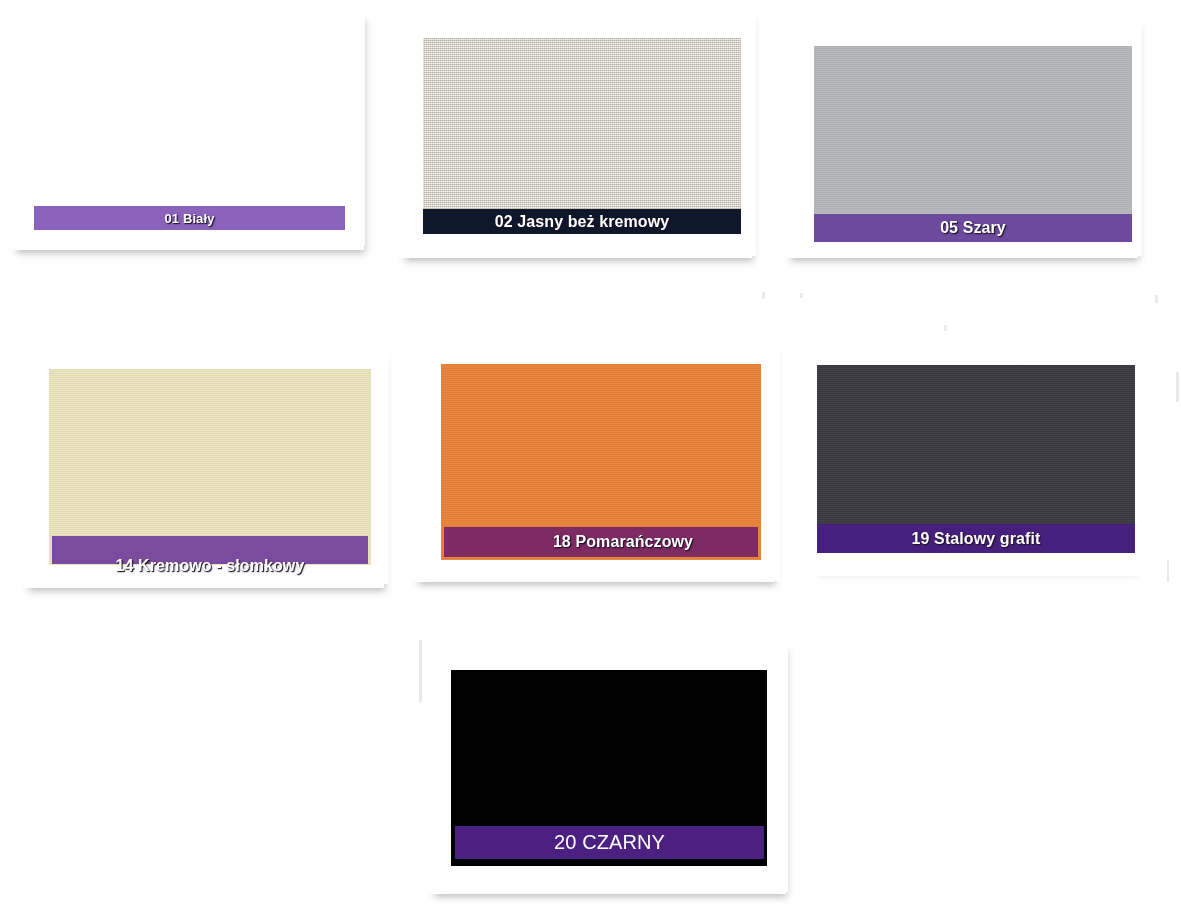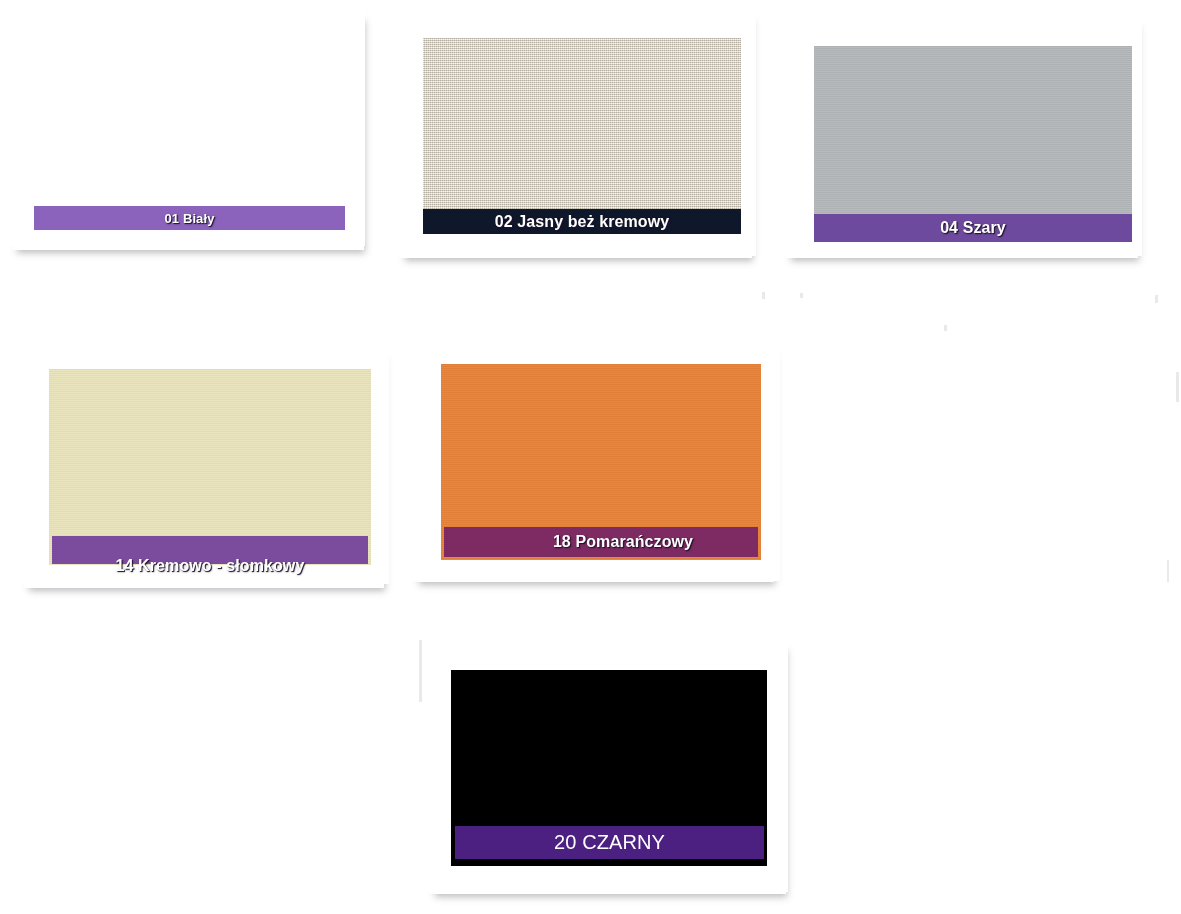--- a/index.html
+++ b/index.html
@@ -126,21 +126,21 @@
     <div class="labelbar" style="left:31px;top:205px;width:318px;height:25px;background:#0f172a;">
       <span class="caption" style="font-size:16px;">02 Jasny beż kremowy</span>
     </div>
   </div>
 
   <div class="card" style="left:778px;top:10px;width:372px;height:262px;">
     <div class="card-shadow" style="left:8px;top:10px;width:352px;height:238px;"></div>
     <div class="card-paper" style="left:4px;top:0px;width:360px;height:246px;"></div>
     <div class="swatch tex-matte" style="left:36px;top:36px;width:318px;height:196px;background-color:#b4b8bb;"></div>
     <div class="labelbar" style="left:36px;top:204px;width:318px;height:28px;background:#6e4a9e;">
-      <span class="caption" style="font-size:16px;">04 Szary</span>
+      <span class="caption" style="font-size:16px;">05 Szary</span>
     </div>
   </div>
 
   <div class="card" style="left:16px;top:340px;width:380px;height:262px;">
     <div class="card-shadow" style="left:8px;top:12px;width:360px;height:236px;"></div>
     <div class="card-paper" style="left:2px;top:2px;width:371px;height:242px;"></div>
     <div class="swatch tex-matte" style="left:33px;top:29px;width:322px;height:196px;background-color:#eae4bd;"></div>
     <div class="labelbar" style="left:36px;top:196px;width:316px;height:28px;background:#7b4c9e;">
       <span class="caption" style="font-size:16px;margin-top:32px;">14 Kremowo - słomkowy</span>
     </div>
@@ -148,20 +148,28 @@
 
   <div class="card" style="left:408px;top:336px;width:380px;height:260px;">
     <div class="card-shadow" style="left:6px;top:10px;width:360px;height:236px;"></div>
     <div class="card-paper" style="left:0px;top:0px;width:372px;height:245px;"></div>
     <div class="swatch tex-matte" style="left:33px;top:28px;width:320px;height:196px;background-color:#e8833a;"></div>
     <div class="labelbar" style="left:36px;top:191px;width:314px;height:30px;background:#7e2a63;padding-left:44px;">
       <span class="caption" style="font-size:16px;">18 Pomarańczowy</span>
     </div>
   </div>
 
+  <div class="card" style="left:796px;top:338px;width:370px;height:250px;">
+    <div class="card-shadow" style="left:18px;top:24px;width:322px;height:208px;"></div>
+    <div class="card-paper" style="left:0px;top:0px;width:360px;height:238px;"></div>
+    <div class="swatch tex-matte" style="left:21px;top:27px;width:318px;height:188px;background-color:#3a3a40;"></div>
+    <div class="labelbar" style="left:21px;top:186px;width:318px;height:29px;background:#47207e;">
+      <span class="caption" style="font-size:16px;">19 Stalowy grafit</span>
+    </div>
+  </div>
 
   <div class="card" style="left:424px;top:636px;width:372px;height:272px;">
     <div class="card-shadow" style="left:6px;top:8px;width:356px;height:250px;"></div>
     <div class="card-paper" style="left:2px;top:2px;width:362px;height:254px;"></div>
     <div class="swatch" style="left:27px;top:34px;width:316px;height:196px;background:#000000;"></div>
     <div class="labelbar no-shadow" style="left:31px;top:190px;width:309px;height:33px;background:#4b2080;">
       <span class="caption" style="font-size:20px;">20 CZARNY</span>
     </div>
   </div>
 

